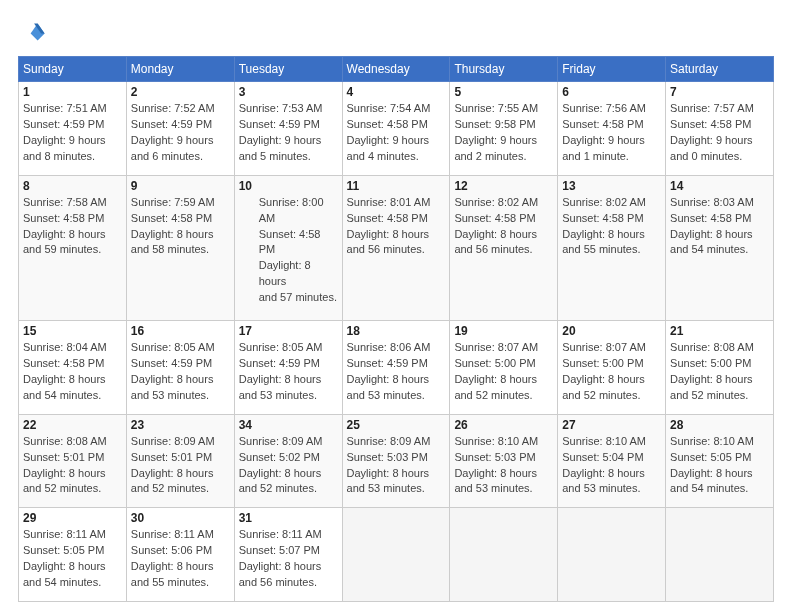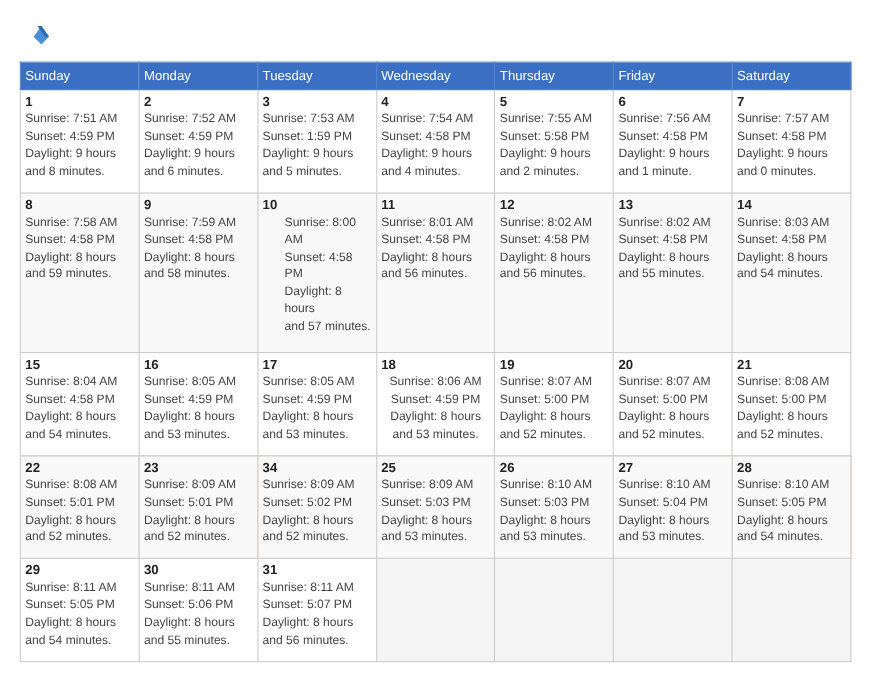--- a/index.html
+++ b/index.html
@@ -143,35 +143,35 @@
           <td>
             <span class="day-num">2</span>
             <div class="day-info" style="white-space: pre-line;">Sunrise: 7:52 AM
 Sunset: 4:59 PM
 Daylight: 9 hours
 and 6 minutes.</div>
           </td>
           <td>
             <span class="day-num">3</span>
             <div class="day-info" style="white-space: pre-line;">Sunrise: 7:53 AM
-Sunset: 1:59 PM
+Sunset: 4:59 PM
 Daylight: 9 hours
 and 5 minutes.</div>
           </td>
           <td>
             <span class="day-num">4</span>
             <div class="day-info" style="white-space: pre-line;">Sunrise: 7:54 AM
 Sunset: 4:58 PM
 Daylight: 9 hours
 and 4 minutes.</div>
           </td>
           <td>
             <span class="day-num">5</span>
             <div class="day-info" style="white-space: pre-line;">Sunrise: 7:55 AM
-Sunset: 5:58 PM
+Sunset: 9:58 PM
 Daylight: 9 hours
 and 2 minutes.</div>
           </td>
           <td>
             <span class="day-num">6</span>
             <div class="day-info" style="white-space: pre-line;">Sunrise: 7:56 AM
 Sunset: 4:58 PM
 Daylight: 9 hours
 and 1 minute.</div>
           </td>
@@ -251,21 +251,21 @@
           </td>
           <td>
             <span class="day-num">17</span>
             <div class="day-info" style="white-space: pre-line;">Sunrise: 8:05 AM
 Sunset: 4:59 PM
 Daylight: 8 hours
 and 53 minutes.</div>
           </td>
           <td>
             <span class="day-num">18</span>
-            <div class="day-info" style="white-space: pre-line; text-align: center;">Sunrise: 8:06 AM
+            <div class="day-info" style="white-space: pre-line;">Sunrise: 8:06 AM
 Sunset: 4:59 PM
 Daylight: 8 hours
 and 53 minutes.</div>
           </td>
           <td>
             <span class="day-num">19</span>
             <div class="day-info" style="white-space: pre-line;">Sunrise: 8:07 AM
 Sunset: 5:00 PM
 Daylight: 8 hours
 and 52 minutes.</div>

